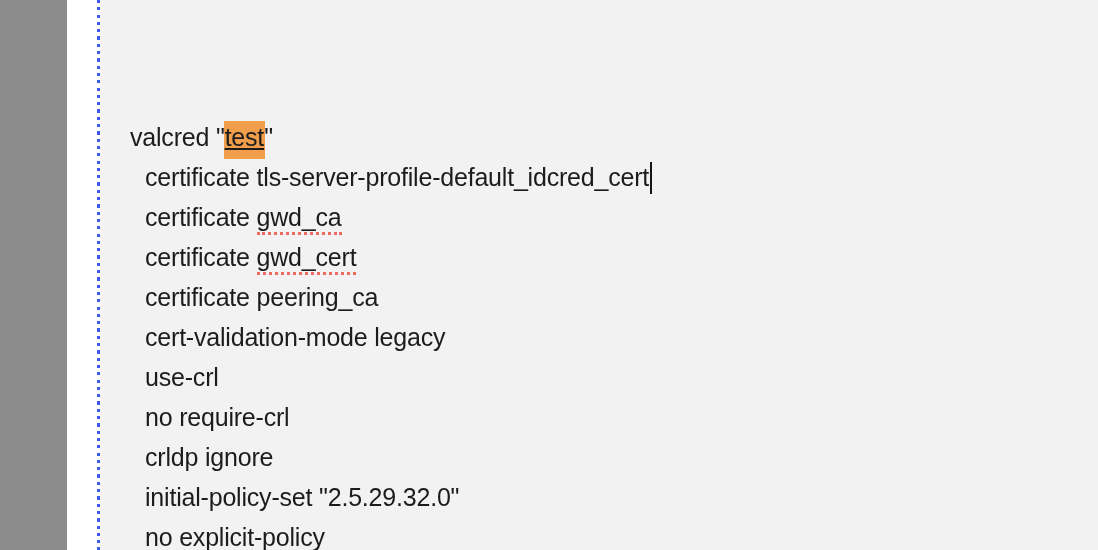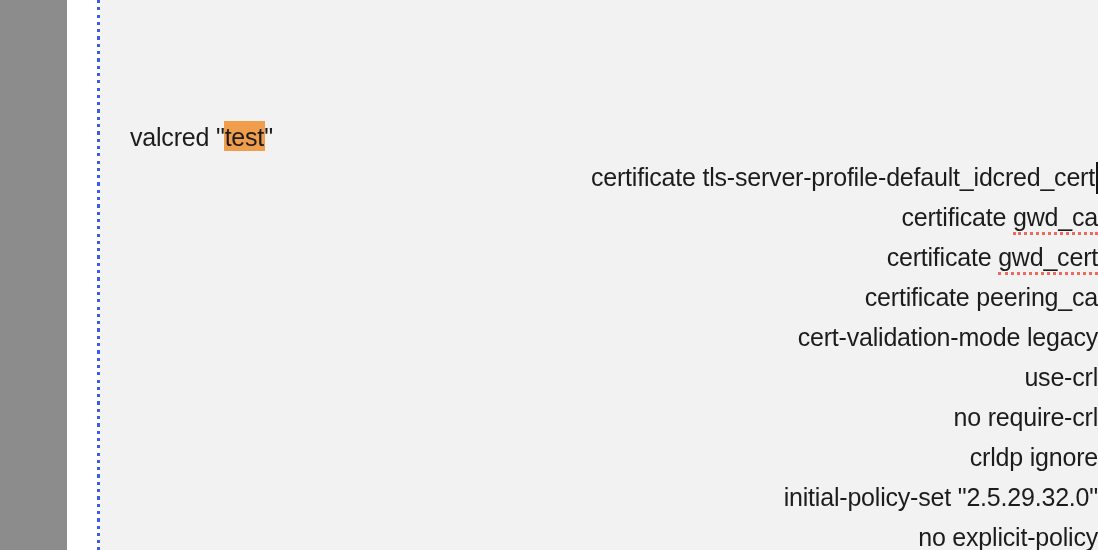--- a/index.html
+++ b/index.html
@@ -31,26 +31,27 @@
     position: absolute; left: 100px; top: 0; right: 0;
     height: 550px; box-sizing: border-box;
     background: var(--editorbg, #f2f2f2);
     padding: 37px 0 0 30px;
     font-size: 25px; line-height: 40px;
     letter-spacing: -0.2px;
     color: var(--text, #1c1c1c);
     white-space: pre; cursor: text;
   }
   .line { height: 40px; }
-  .line.indent-1 { padding-left: 15px; text-align: right; }
+  .line.indent-1 { padding-left: 15px; }
   .plain { }
   .highlight {
     background: var(--highlight, #f09d4c);
-    padding: 2px 1px 0 1px;
+    padding: 2px 1px 8px 1px;
     margin: -2px -1px -4px -1px;
+    text-decoration: underline;
   }
   .misspelled {
     border-bottom: 3px dotted var(--spell, #ed6a5e);
     padding-bottom: 1px;
   }
   .caret {
     display: inline-block;
     width: 2px; height: 32px;
     background: #161616;
     vertical-align: -8px;

